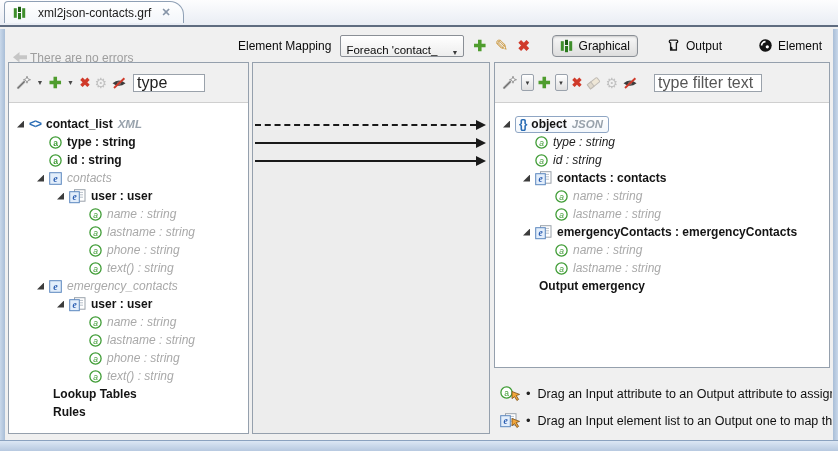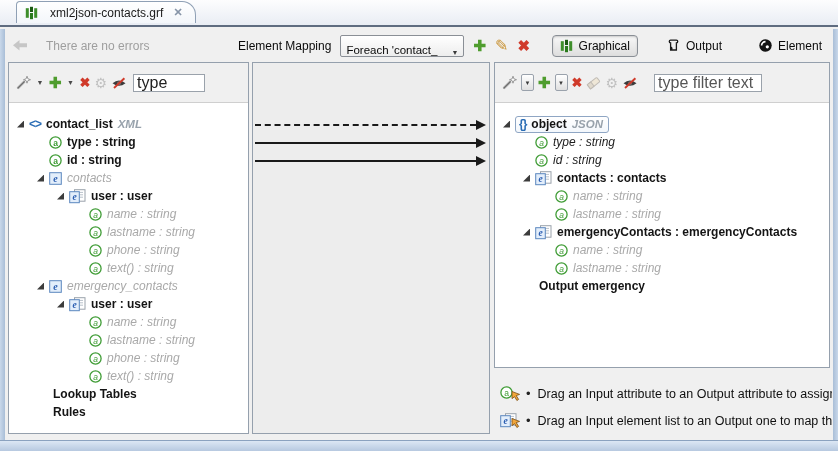--- a/index.html
+++ b/index.html
@@ -2,35 +2,35 @@
 <html><head>
 <meta charset="utf-8">
 <style>
   * { margin:0; padding:0; box-sizing:border-box; }
   body { font-family:"Liberation Sans", sans-serif; background:#dfe5ec; }
   .frame { position:relative; width:838px; height:451px; background:#f0f0f0; overflow:hidden; font-size:12px; }
 
   
   .tabbar { position:absolute; left:0; top:0; right:0; height:27px;
             background:linear-gradient(#fdfdfe,#e9edf4); border-bottom:2px solid #5f6c80; }
-  .tab { position:absolute; left:16px; top:1px; height:22px;
+  .tab { position:absolute; left:4px; top:1px; height:22px;
          background:linear-gradient(#ffffff,#f3f6fa); border:1px solid #8fa0b5; border-bottom:none;
          border-radius:4px 14px 0 0; display:flex; align-items:center; padding:0 12px 0 8px; gap:6px; }
   .tab-title { color:#1a1a1a; }
   .tab-close { font-size:11px; font-weight:bold; color:#8795a8; margin-left:4px; cursor:pointer; }
 
   
   .edge-l { position:absolute; left:0; top:29px; bottom:11px; width:5px; background:linear-gradient(90deg,#c9d8ea,#a9bed7); }
   .edge-r { position:absolute; right:0; top:29px; bottom:11px; width:5px; background:linear-gradient(90deg,#a9bed7,#c9d8ea); }
   .statusbar { position:absolute; left:0; right:0; bottom:0; height:11px;
                background:linear-gradient(#dce7f4,#b7c9e0); border-top:1px solid #8ba2bf; }
 
   
   .toolbar { position:absolute; left:5px; right:5px; top:29px; height:33px; background:#f0f0f0; }
-  .err-group { position:absolute; left:7px; top:0; height:100%; display:flex; align-items:center; gap:18px; }
+  .err-group { position:absolute; left:7px; top:12px; height:100%; display:flex; align-items:center; gap:2px; }
   .status-text { color:#9e9e9e; }
   .map-group { position:absolute; left:233px; top:0; height:100%; display:flex; align-items:center; gap:9px; color:#0a0a0a; }
   .dropdown { width:124px; height:22px; border:1px solid #8a8f96; border-radius:2px;
               background:linear-gradient(#ffffff,#ededed); display:flex; align-items:flex-end;
               padding:0 5px; font-size:11.5px; gap:4px; cursor:pointer; }
   .dropdown .val { flex:1; overflow:hidden; white-space:nowrap; }
   .caret { font-size:7px; color:#3a3a3a; }
   .tbico { font-size:15px; font-weight:bold; line-height:1; cursor:pointer; }
   .ico-plus { color:#4f9d2e; }
   .ico-pencil { color:#c8902f; font-weight:normal; font-size:16px; }

